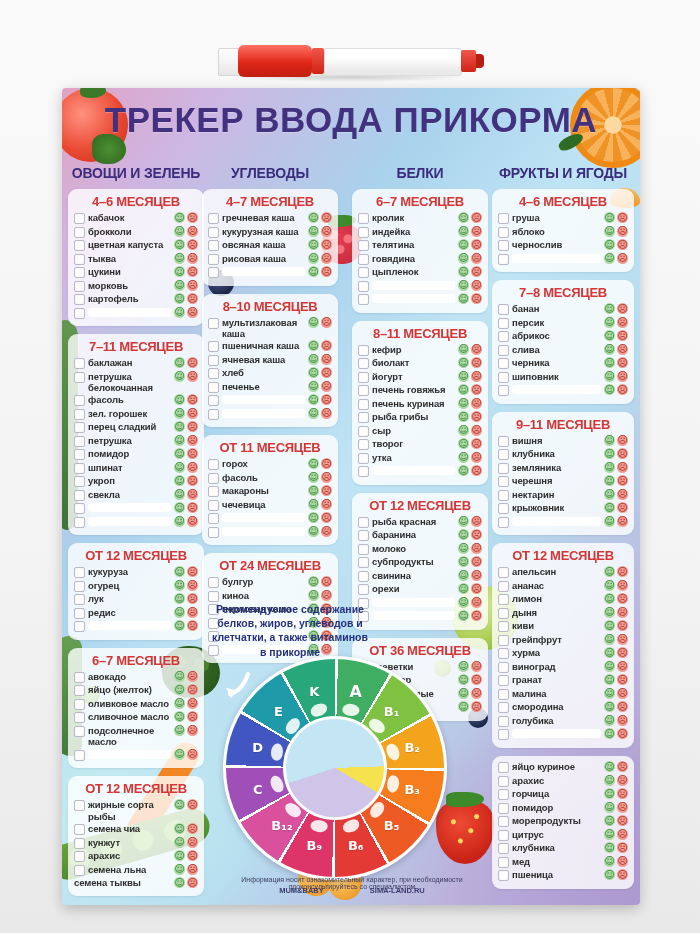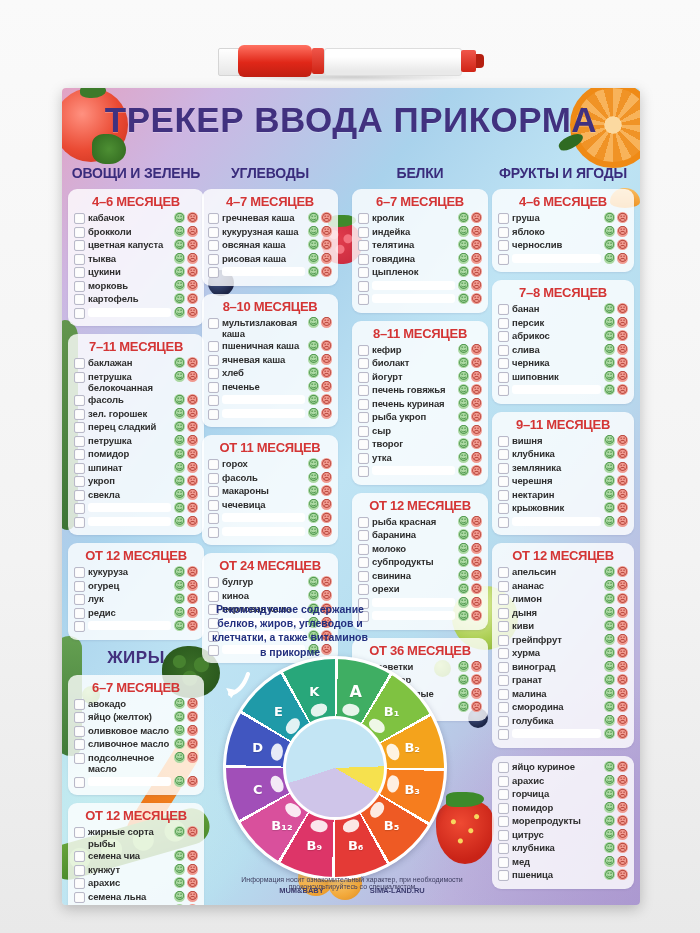--- a/index.html
+++ b/index.html
@@ -345,21 +345,20 @@
             </div>
             <div class="row">
               <span class="cbx"></span>
               <span class="blank"></span>
               <span class="faces">
                 <span class="smiley happy">☺</span>
                 <span class="smiley sad">☹</span>
               </span>
             </div>
           </div>
-          <div class="group-header">ЖИРЫ</div>
           <div class="card">
             <div class="card-title">6–7 МЕСЯЦЕВ</div>
             <div class="row">
               <span class="cbx"></span>
               <span class="lbl">авокадо</span>
               <span class="faces">
                 <span class="smiley happy">☺</span>
                 <span class="smiley sad">☹</span>
               </span>
             </div>
@@ -760,21 +759,21 @@
             <div class="row">
               <span class="cbx"></span>
               <span class="lbl">печень куриная</span>
               <span class="faces">
                 <span class="smiley happy">☺</span>
                 <span class="smiley sad">☹</span>
               </span>
             </div>
             <div class="row">
               <span class="cbx"></span>
-              <span class="lbl">рыба укроп</span>
+              <span class="lbl">рыба грибы</span>
               <span class="faces">
                 <span class="smiley happy">☺</span>
                 <span class="smiley sad">☹</span>
               </span>
             </div>
             <div class="row">
               <span class="cbx"></span>
               <span class="lbl">сыр</span>
               <span class="faces">
                 <span class="smiley happy">☺</span>

